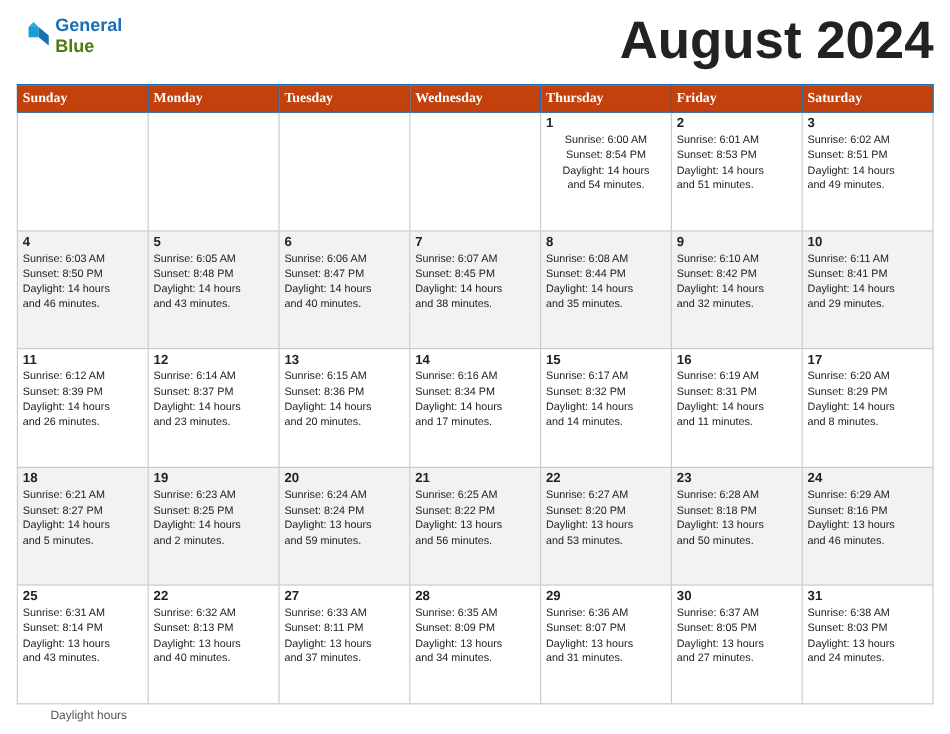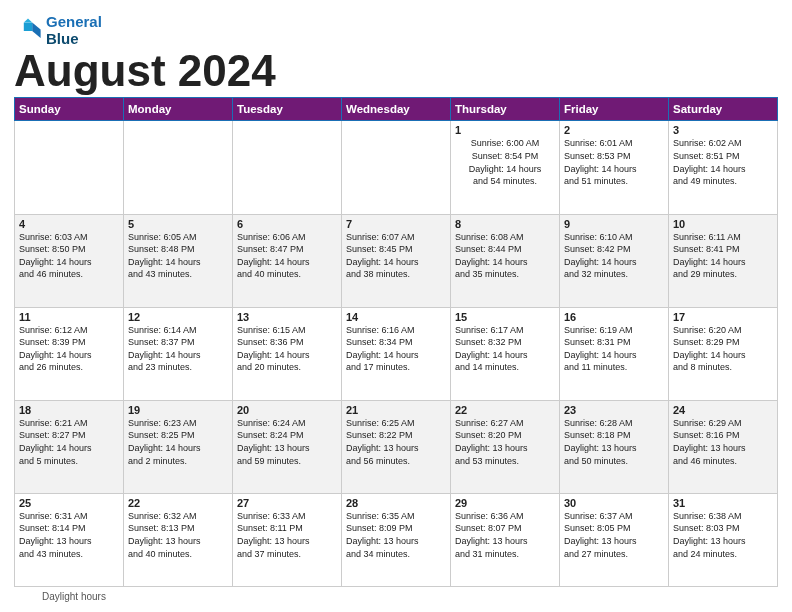--- a/index.html
+++ b/index.html
@@ -14,22 +14,21 @@
       width: 792px;
       height: 612px;
       padding: 10px 14px 10px 14px;
       display: flex;
       flex-direction: column;
     }
     .header-row {
       display: flex;
       justify-content: space-between;
       align-items: flex-start;
-      margin-bottom: 2px;
-      flex-direction: column;
+      margin-bottom: 12px;
     }
     .logo {
       display: flex;
       align-items: center;
       gap: 4px;
       margin-top: 4px;
     }
     .logo-text {
       font-size: 15px;
       font-weight: bold;
@@ -57,27 +56,28 @@
       color: #333;
       font-weight: normal;
     }
     .calendar {
       flex: 1;
       border-collapse: collapse;
       width: 100%;
       table-layout: fixed;
     }
     .calendar th {
-      background: #701a75;
+      background: #c2410c;
       color: #fff;
       font-size: 11.5px;
       font-weight: bold;
       padding: 5px 4px;
       text-align: left;
       border: 1px solid #1a6fb5;
+      font-family: Liberation Serif, serif;
     }
     .calendar td {
       vertical-align: top;
       border: 1px solid #ccc;
       padding: 3px 4px;
       font-size: 9px;
       color: #222;
       background: #fff;
       height: 84px;
     }
@@ -113,21 +113,21 @@
   <div class="header-row">
     <div class="logo">
       <svg class="logo-icon" viewBox="0 0 40 40">
         <rect x="0" y="0" width="40" height="40" fill="white"></rect>
         <polygon points="26,8 38,18 38,30 26,20" fill="#1a6fb5"></polygon>
         <polygon points="26,8 26,20 14,20 14,8" fill="#1a9ed4"></polygon>
         <polygon points="14,8 26,8 20,2" fill="#2ab0e0"></polygon>
       </svg>
       <div class="logo-text">
         <div><span>General</span></div>
-        <div><span style="color:#0c4a6e;font-weight:bold;">Blue</span></div>
+        <div><span style="color:#4d7c0f;font-weight:bold;">Blue</span></div>
       </div>
     </div>
     <div class="title-block">
       <div class="main-title">August 2024</div>
     </div>
   </div>
 
   <table class="calendar">
     <thead>
       <tr>

